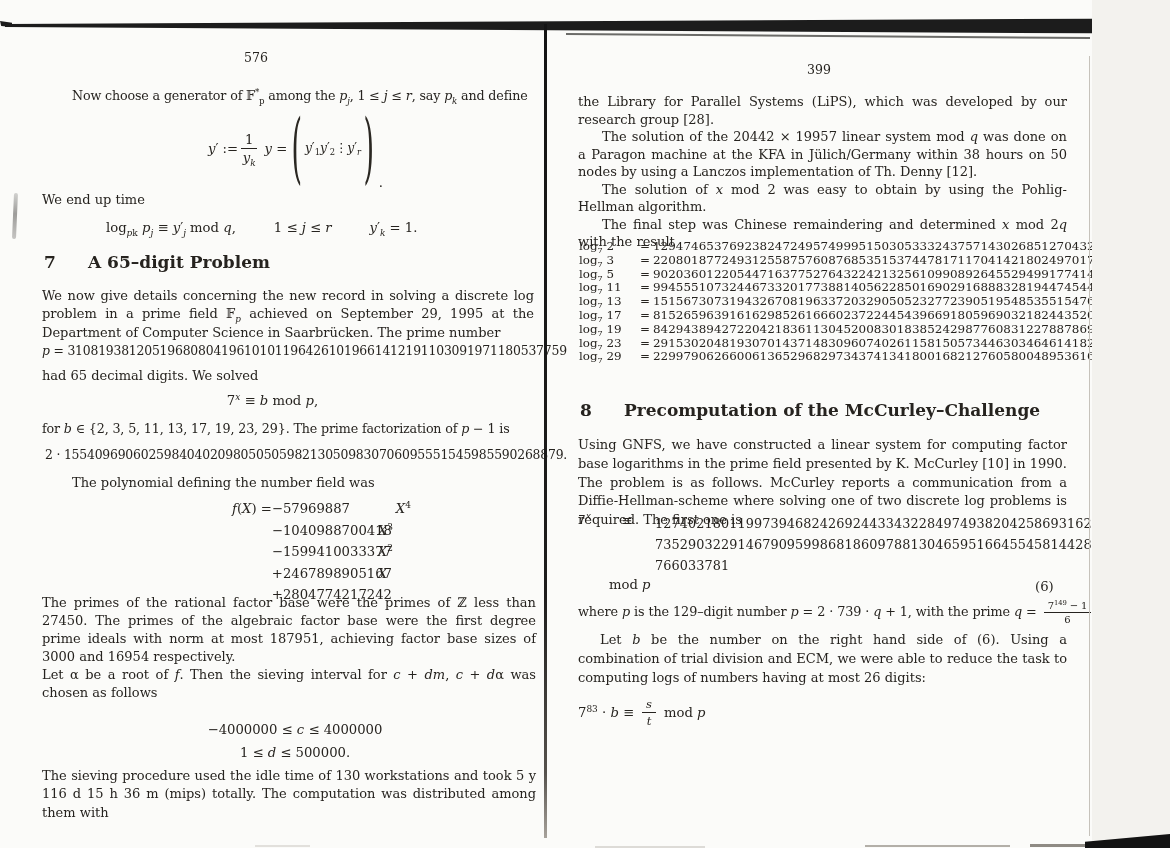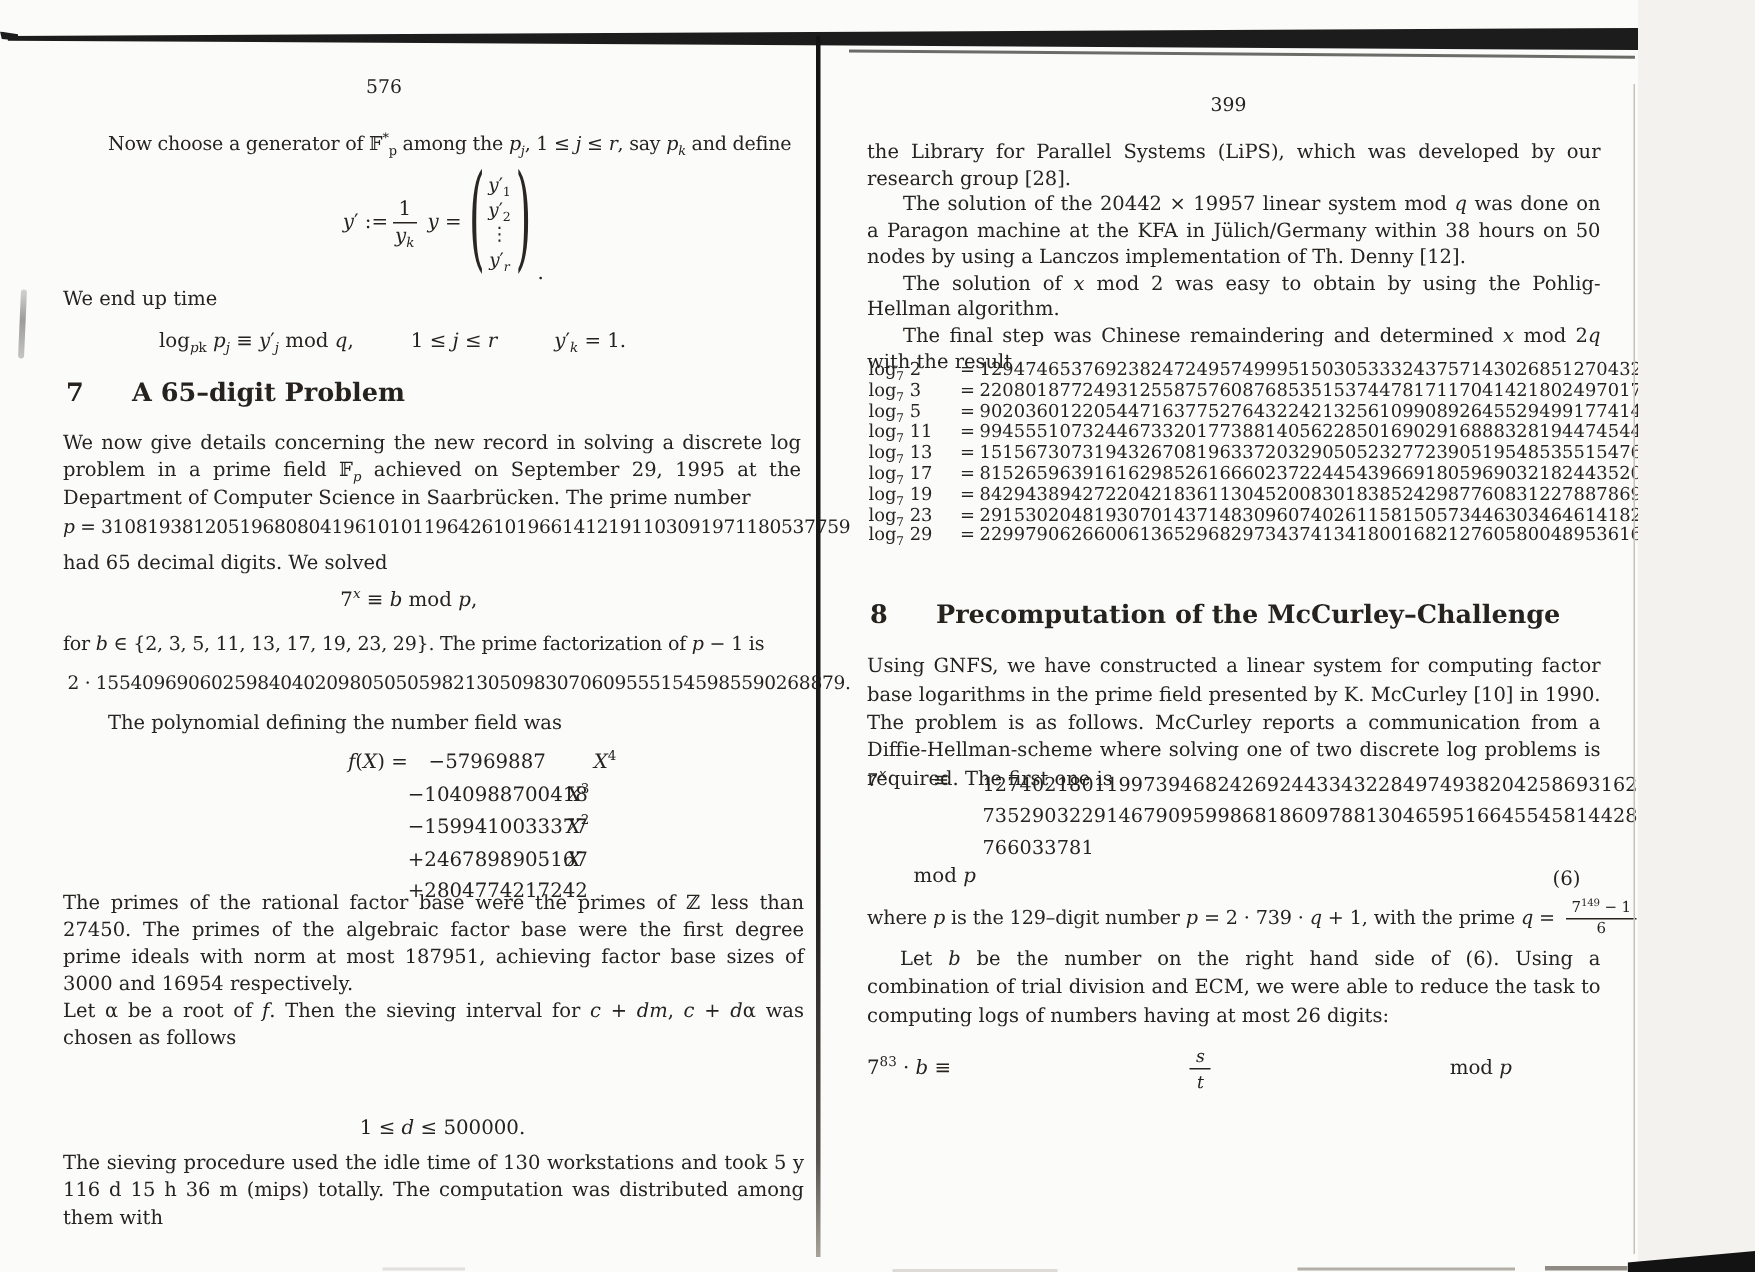--- a/index.html
+++ b/index.html
@@ -27,26 +27,26 @@
   .eq { font-size:13.2px; }
   sup { font-size:68%; vertical-align:super; line-height:0; }
   sub { font-size:68%; vertical-align:sub; line-height:0; }
   i { font-style:italic; }
   .frac { display:inline-flex; flex-direction:column; align-items:center; vertical-align:middle; margin:0 3px; }
   .frac .num { display:block; border-bottom:1px solid #26231f; padding:0 4px 1px; }
   .frac .den { display:block; padding-top:1px; }
   .matrix-row { display:flex; align-items:center; justify-content:center; }
   .paren { display:inline-block; font-size:30px; font-weight:normal; line-height:1;
            transform:scaleY(2.55) scaleX(0.9); transform-origin:center; color:#2a2722; }
-  .vec { display:inline-flex; flex-direction:column; align-items:center;
+  .vec { display:inline-flex; flex-direction:row; align-items:center;
          font-size:12.3px; line-height:16.5px; padding:0 2px; }
   .poly { display:flex; font-size:13.2px; }
   .poly-rows { }
   .poly-row { display:flex; line-height:21.5px; }
-  .poly-coef { width:106px; text-align:center; white-space:nowrap; }
+  .poly-coef { width:106px; text-align:left; white-space:nowrap; }
   .poly-var { padding-left:0; }
   .poly-row.gapped .poly-var { padding-left:18px; }
   .log-table { font-size:11.9px; }
   .log-row { display:flex; line-height:13.8px; white-space:nowrap; }
   .log-label { width:58px; flex:none; }
   .log-eqsign { width:16px; flex:none; text-align:center; }
   .log-val { flex:1; text-align:right; letter-spacing:0.05px; }
   .eq6 { display:flex; font-size:12.8px; }
   .eq6-lhs { width:44px; flex:none;font-family:Liberation Mono, monospace; }
   .eq6-rel { width:33px; flex:none; }
@@ -148,20 +148,21 @@
         <span class="poly-var"></span>
       </span>
     </span>
   </div>
 
   <div class="abs body-text" style="left:42px; top:594px; width:494px; line-height:18px;">
     <div>The primes of the rational factor base were the primes of ℤ less than 27450. The primes of the algebraic factor base were the first degree prime ideals with norm at most 187951, achieving factor base sizes of 3000 and 16954 respectively.</div>
     <div>Let α be a root of <i>f</i>. Then the sieving interval for <i>c</i> + <i>dm</i>, <i>c</i> + <i>d</i>α was chosen as follows</div>
   </div>
 
+  <div class="abs eq" style="left:45px; top:722px; width:500px; text-align:center;">−4000000 ≤ <i>c</i> ≤ 4000000</div>
   <div class="abs eq" style="left:45px; top:745px; width:500px; text-align:center;">1 ≤ <i>d</i> ≤ 500000.</div>
 
   <div class="abs body-text" style="left:42px; top:767px; width:494px;">The sieving procedure used the idle time of 130 workstations and took 5 y 116 d 15 h 36 m (mips) totally. The computation was distributed among them with</div>
 </div>
 
 <div class="page" id="right-page">
 
   <div class="abs pageno" style="left:250px; top:62px;">399</div>
 
   <div class="abs body-text rt" style="left:31px; top:93px; width:489px;">
@@ -242,21 +243,21 @@
     <span>where <i>p</i> is the 129–digit number <i>p</i> = 2 · 739 · <i>q</i> + 1, with the prime <i>q</i> =</span>
     <span class="frac" style="font-size:10px;">
       <span class="num">7<sup>149</sup> − 1</span>
       <span class="den">6</span>
     </span>
     <span>.</span>
   </div>
 
   <div class="abs body-text" style="left:31px; top:631px; width:489px; line-height:18.8px; text-indent:22px;">Let <i>b</i> be the number on the right hand side of (6). Using a combination of trial division and ECM, we were able to reduce the task to computing logs of numbers having at most 26 digits:</div>
 
-  <div class="abs eq" style="left:31px; top:697px; width:430px; display:flex; justify-content:space-between; align-items:center; gap:5px;">
+  <div class="abs eq" style="left:31px; top:697px; width:430px; display:flex; justify-content:flex-start; align-items:center; gap:5px;">
     <span>7<sup>83</sup> · <i>b</i> ≡</span>
     <span class="frac" style="font-size:11.5px;">
       <span class="num"><i>s</i></span>
       <span class="den"><i>t</i></span>
     </span>
     <span>mod <i>p</i></span>
   </div>
 </div>
 
 <div class="artifact" id="outer-right"></div>

